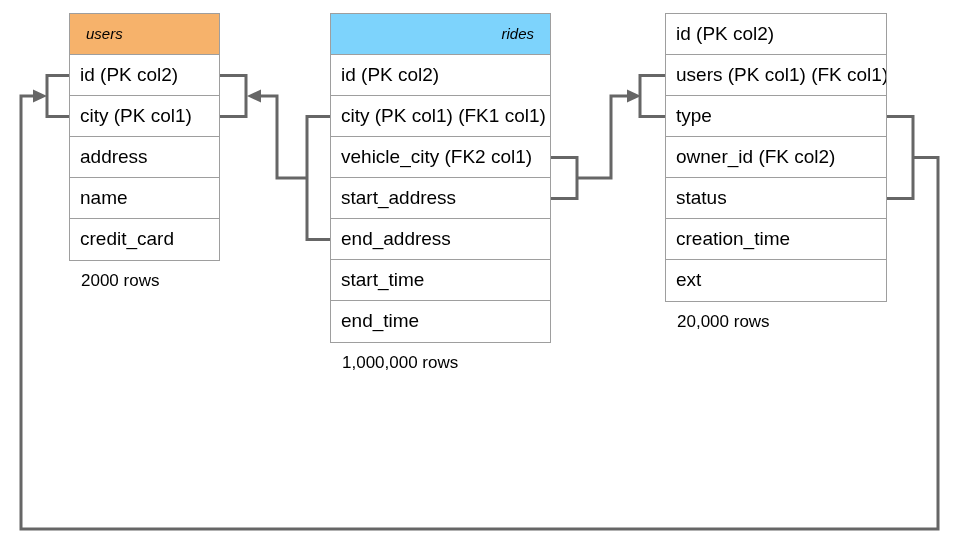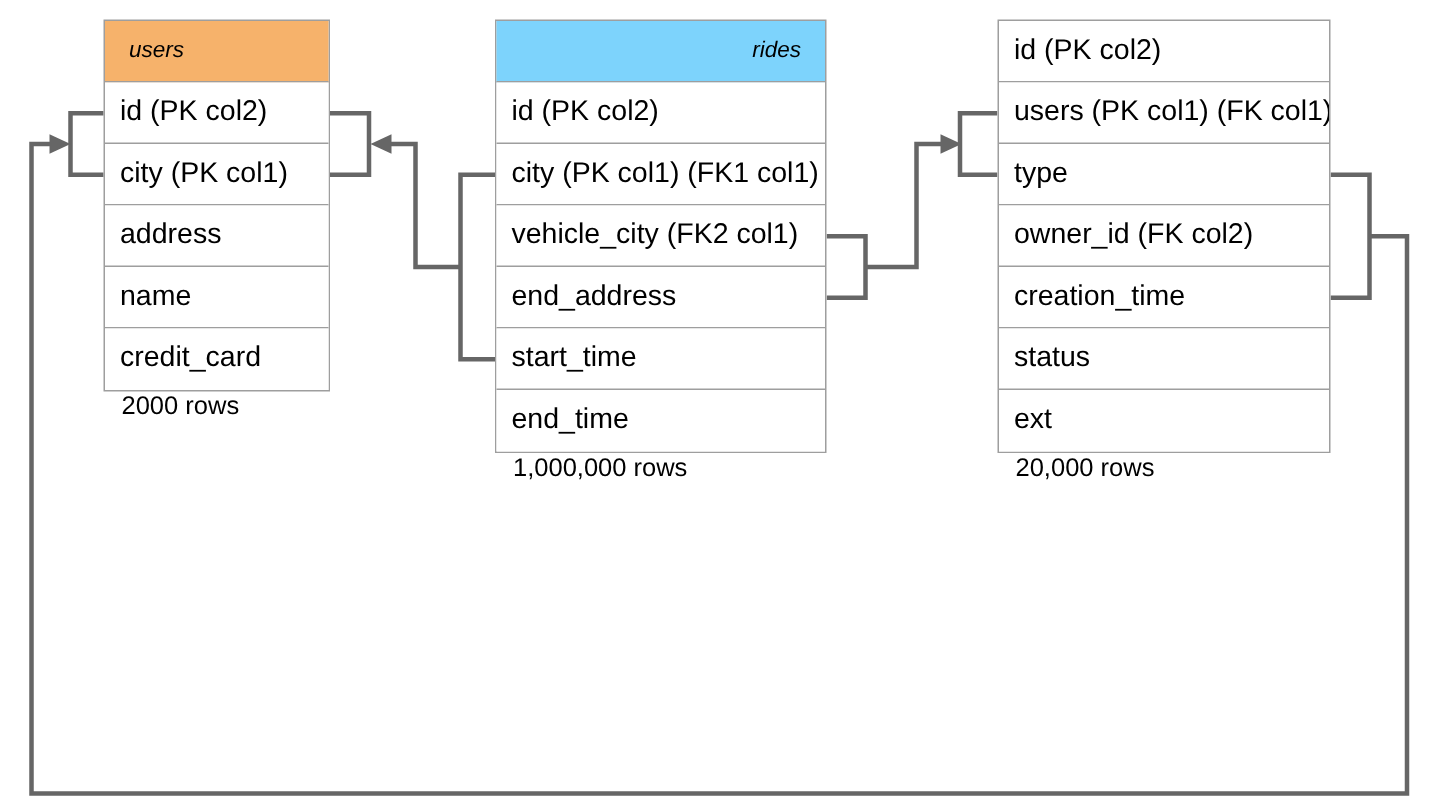--- a/index.html
+++ b/index.html
@@ -56,20 +56,21 @@
     line-height: 40px;
     padding: 0 10px;
     font-size: 19px;
     background: #ffffff;
     border-bottom: 1px solid var(--table-border, #9e9e9e);
     white-space: nowrap;
     overflow: hidden;
   }
   .trow:last-child { border-bottom: none; }
   .rowcount {
+    margin-top: 10px;
     padding-left: 12px;
     font-size: 17px;
     white-space: nowrap;
   }
   #tbl-users    { left: 69px;  top: 13px; width: 151px; }
   #tbl-rides    { left: 330px; top: 13px; width: 221px; }
   #tbl-vehicles { left: 665px; top: 13px; width: 222px; }
 </style>
 </head>
 <body>
@@ -111,33 +112,34 @@
     </div>
     <div class="rowcount">2000 rows</div>
   </div>
 
   <div class="table-wrap" id="tbl-rides">
     <div class="tbl">
       <div class="thead" style="background-color: #7dd3fc; text-align: right;">rides</div>
       <div class="trow">id (PK col2)</div>
       <div class="trow">city (PK col1) (FK1 col1)</div>
       <div class="trow">vehicle_city (FK2 col1)</div>
+      <div class="trow">start_address</div>
       <div class="trow">end_address</div>
       <div class="trow">start_time</div>
       <div class="trow">end_time</div>
     </div>
     <div class="rowcount">1,000,000 rows</div>
   </div>
 
   <div class="table-wrap" id="tbl-vehicles">
     <div class="tbl">
       <div class="trow">id (PK col2)</div>
       <div class="trow">users (PK col1) (FK col1)</div>
       <div class="trow">type</div>
       <div class="trow">owner_id (FK col2)</div>
+      <div class="trow">status</div>
       <div class="trow">creation_time</div>
-      <div class="trow">status</div>
       <div class="trow">ext</div>
     </div>
     <div class="rowcount">20,000 rows</div>
   </div>
 
 </div>
 
 </body></html>

